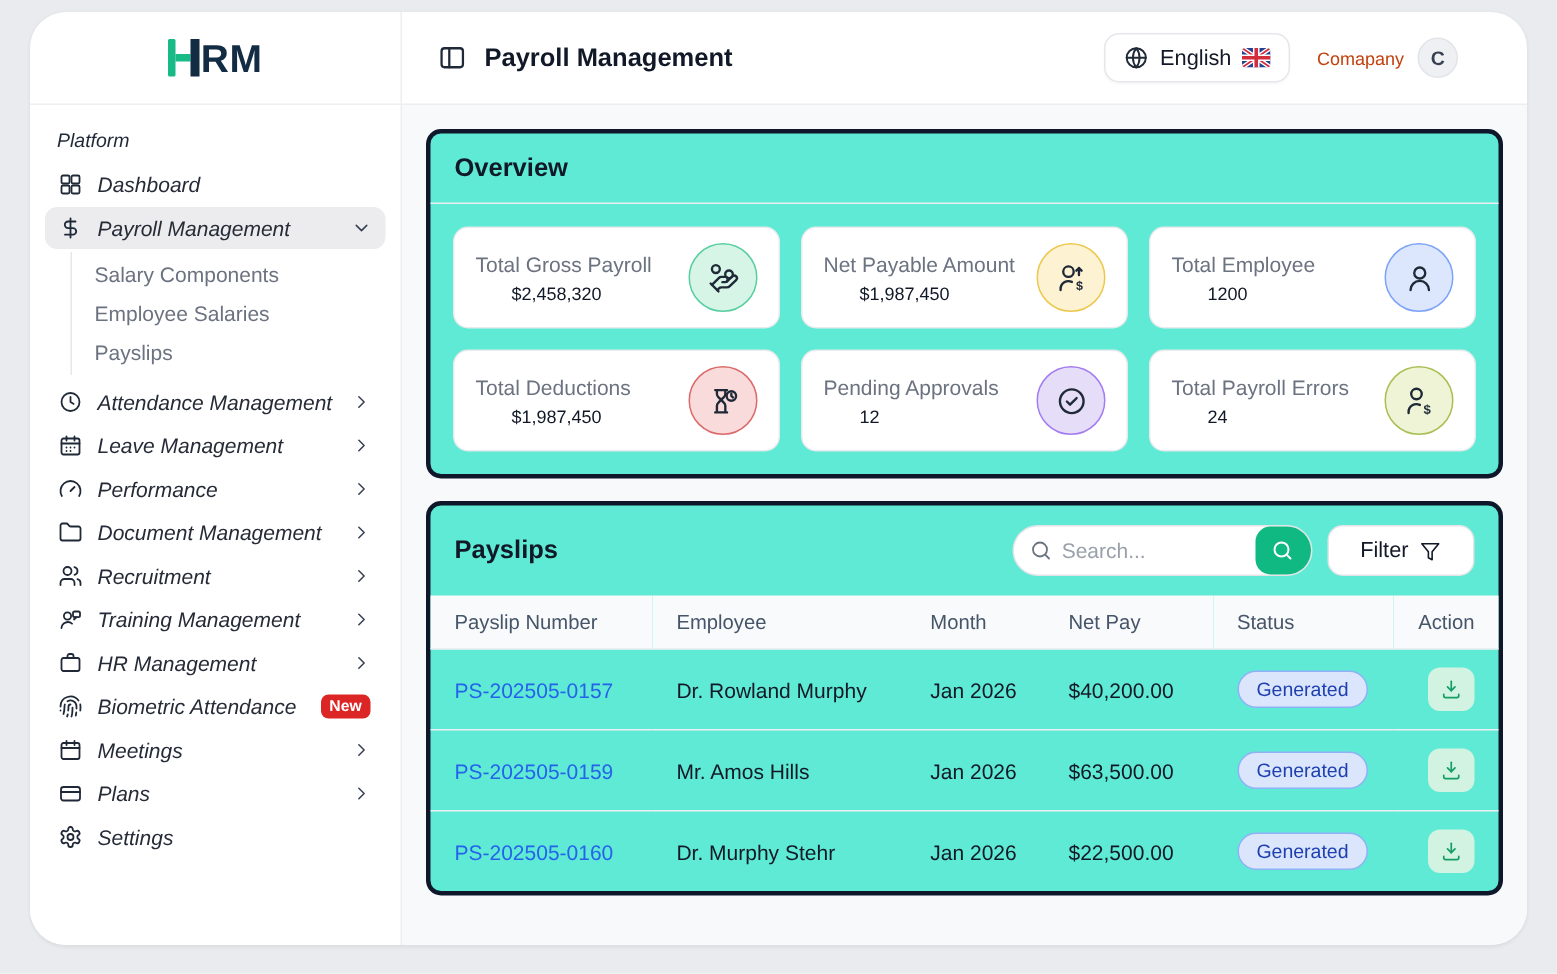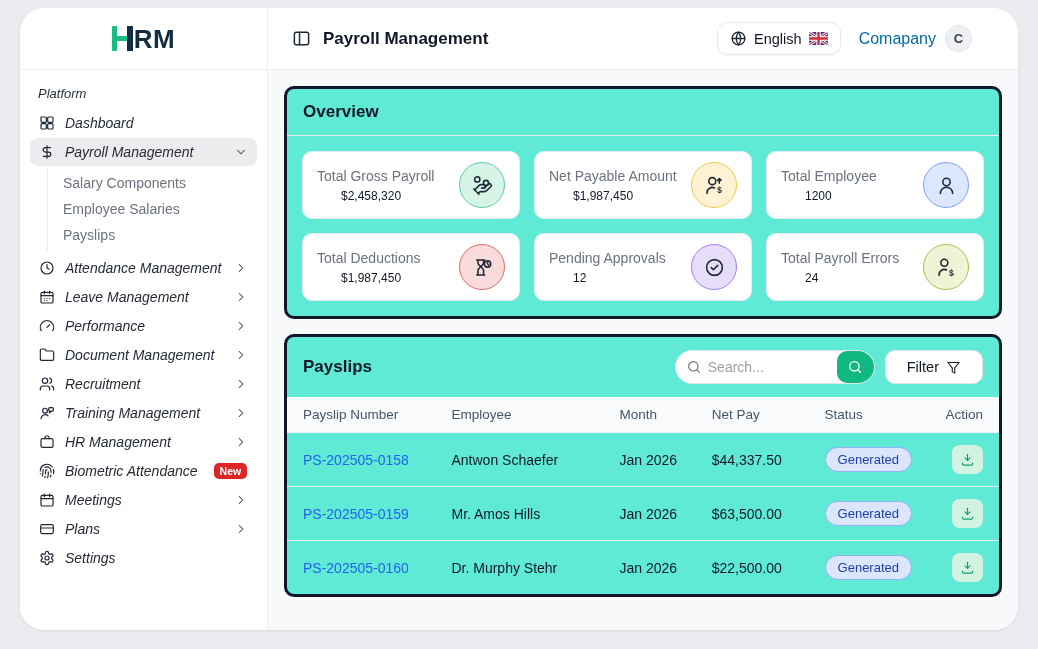--- a/index.html
+++ b/index.html
@@ -29,21 +29,21 @@
   .logo-rm { font-size:26px; font-weight:700; color:#122c44; letter-spacing:.5px; line-height:1; }
   .title-cell { flex:1; display:flex; align-items:center; gap:12px; padding:0 24px; }
   .panel-btn { background:none; border:none; cursor:pointer; color:#1f2937; display:flex; align-items:center; }
   .page-title { font-size:17px; font-weight:700; color:#111827; }
   .topbar-right { display:flex; align-items:center; gap:18px; padding-right:22px; }
   .lang-btn { display:flex; align-items:center; gap:7px; background:#fff; border:1px solid #e5e7eb;
     border-radius:10px; padding:7px 12px; font-size:14.5px; color:#111827; cursor:pointer;
     box-shadow:0 1px 2px rgba(0,0,0,.04); font-family:inherit; }
   .lang-btn .globe { color:#1f2937; display:flex; }
   .company-menu { display:flex; align-items:center; gap:9px; cursor:pointer; }
-  .company-name { font-size:16px; color:#0369a1; }
+  .company-name { font-size:12px; color:#c2410c; }
   .avatar { width:27px; height:27px; border-radius:50%; background:#eef0f3; border:1px solid #e2e4e8;
     display:flex; align-items:center; justify-content:center; font-size:13px; font-weight:600; color:#374151; }
   
   .body-row { flex:1; display:flex; min-height:0; }
   .sidebar { width:248px; flex:0 0 auto; border-right:1px solid #eceef0; background:#fff; padding:8px 0 0; overflow:hidden; }
   .sb-section { font-size:13px; color:#1f2937; padding:8px 18px 7px;font-style:italic; }
   .nav-item { display:flex; align-items:center; gap:10px; margin:1px 10px; padding:6px 9px;
     border-radius:8px; font-size:14px; color:#252b37; cursor:pointer; }
   .nav-item.active { background:#ececee; font-weight:500; }
   .nav-icon { display:flex; align-items:center; color:#1f2937; flex:0 0 auto; }
@@ -461,24 +461,24 @@
                 <th>Payslip Number</th>
                 <th>Employee</th>
                 <th>Month</th>
                 <th>Net Pay</th>
                 <th>Status</th>
                 <th>Action</th>
               </tr>
             </thead>
           <tbody id="tbody">
               <tr>
-                <td><a class="ps-link">PS-202505-0158</a></td>
-                <td>Antwon Schaefer</td>
+                <td><a class="ps-link">PS-202505-0157</a></td>
+                <td>Dr. Rowland Murphy</td>
                 <td>Jan 2026</td>
-                <td>$44,337.50</td>
+                <td>$40,200.00</td>
                 <td><span class="status-badge">Generated</span></td>
                 <td class="c-act"><button class="dl-btn">
                     <svg viewBox="0 0 24 24" width="15" height="15" fill="none" stroke="currentColor" stroke-width="1.8" stroke-linecap="round" stroke-linejoin="round">
                       <path d="M12 3.5v10"></path>
                       <path d="m8 9.5 4 4 4-4"></path>
                       <path d="M4 17.5v1.5a2 2 0 0 0 2 2h12a2 2 0 0 0 2-2v-1.5"></path>
                     </svg>
                   </button></td>
               </tr>
               <tr>

